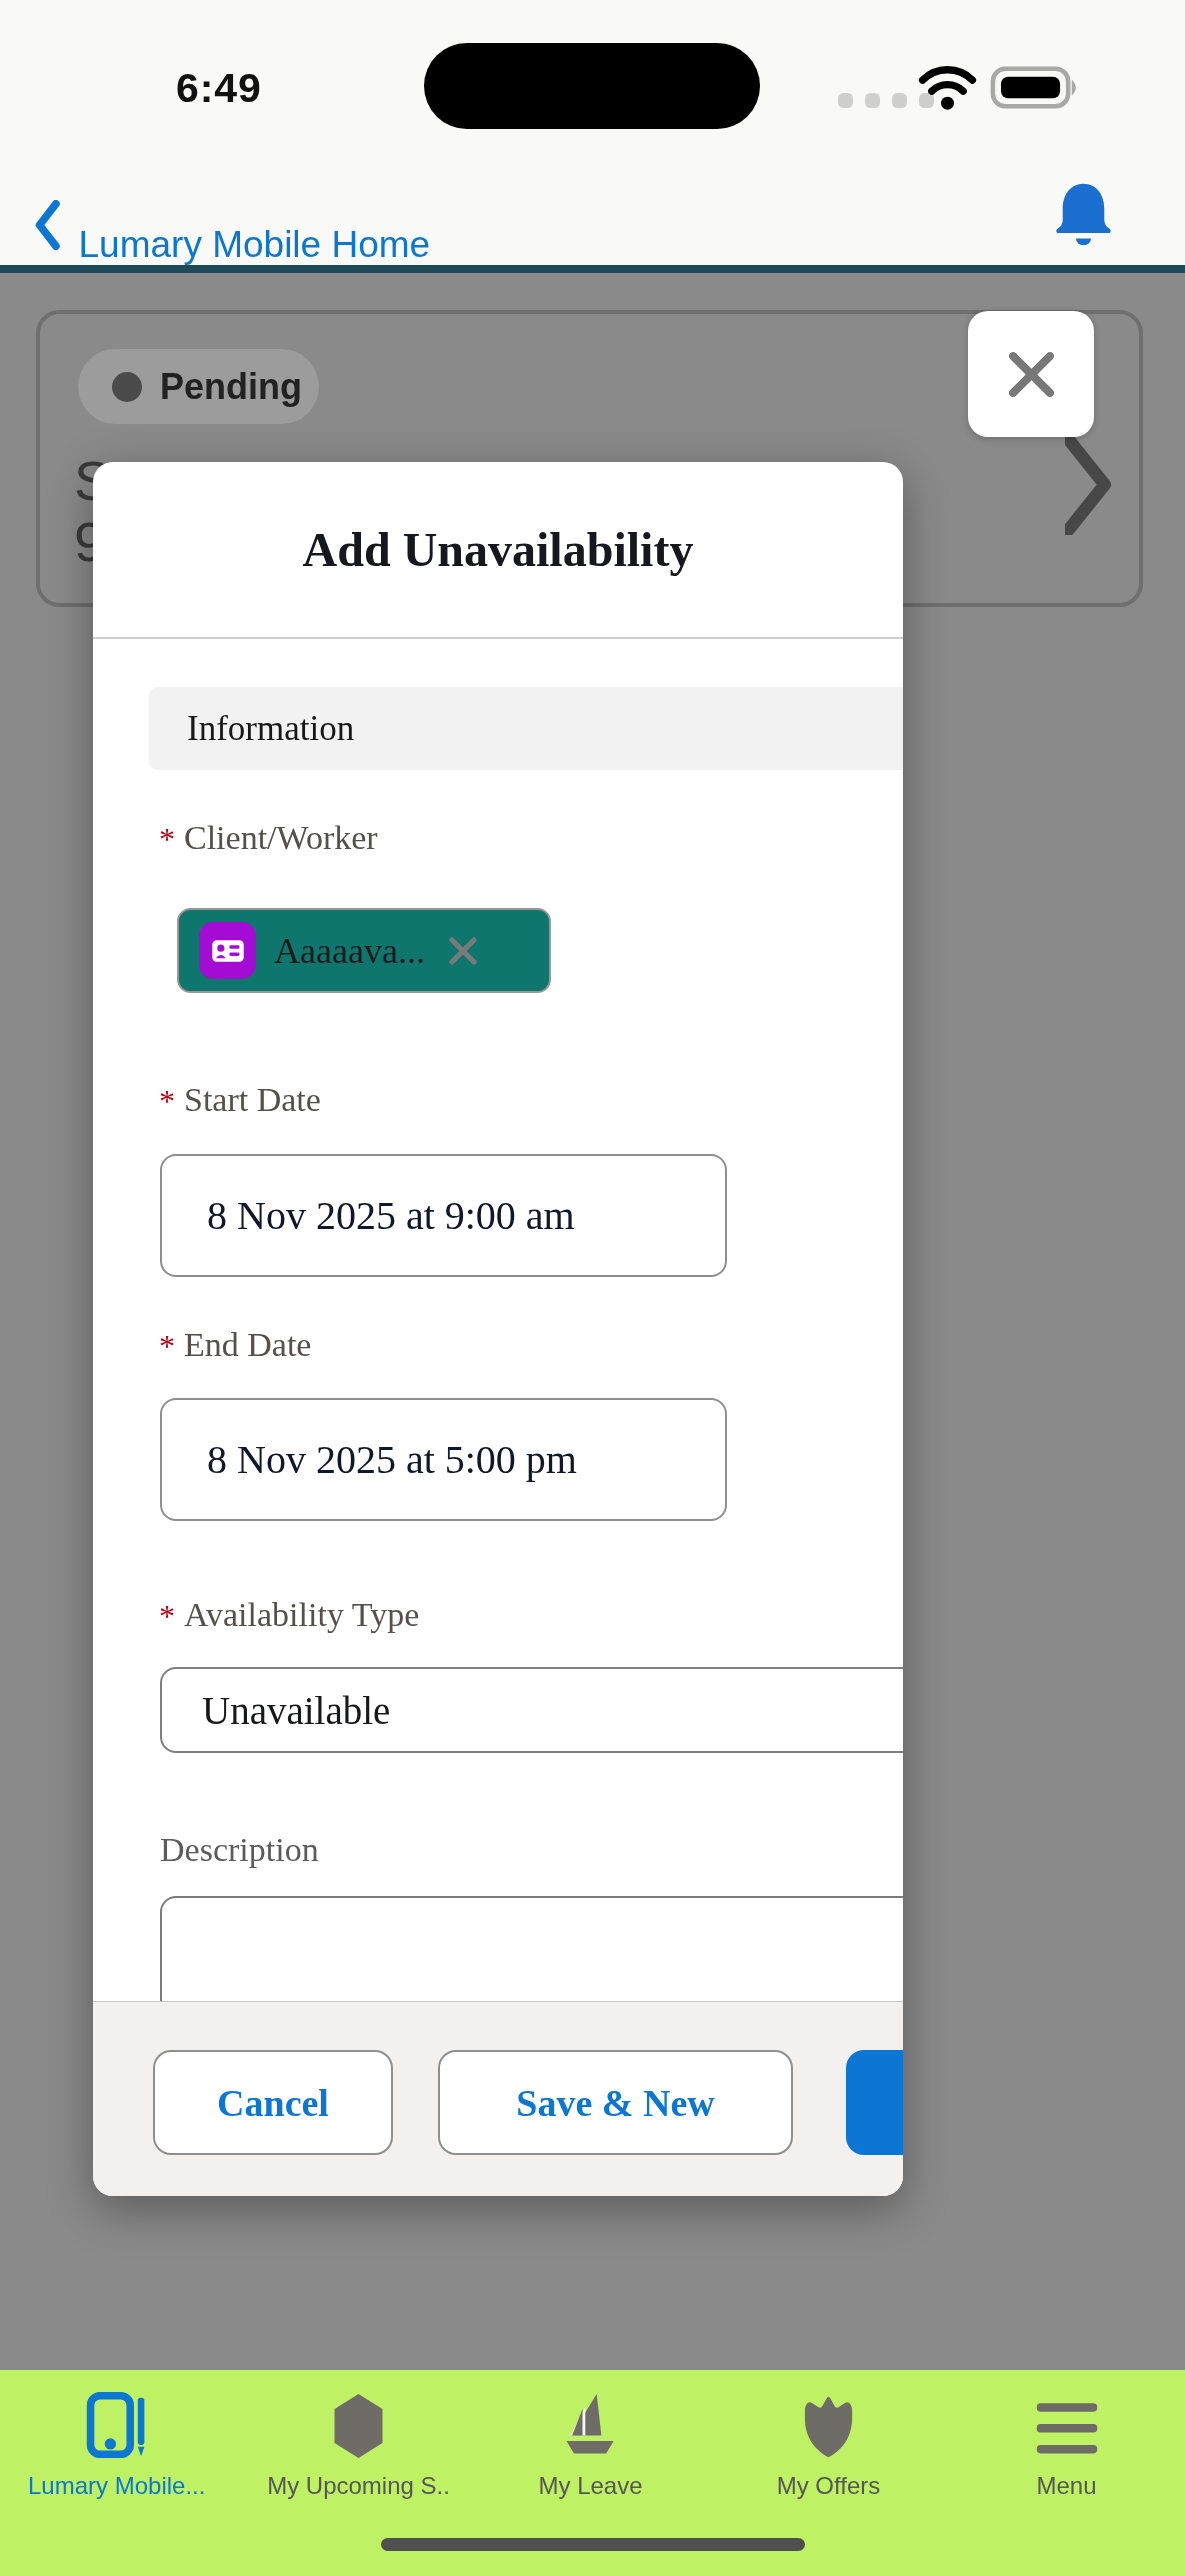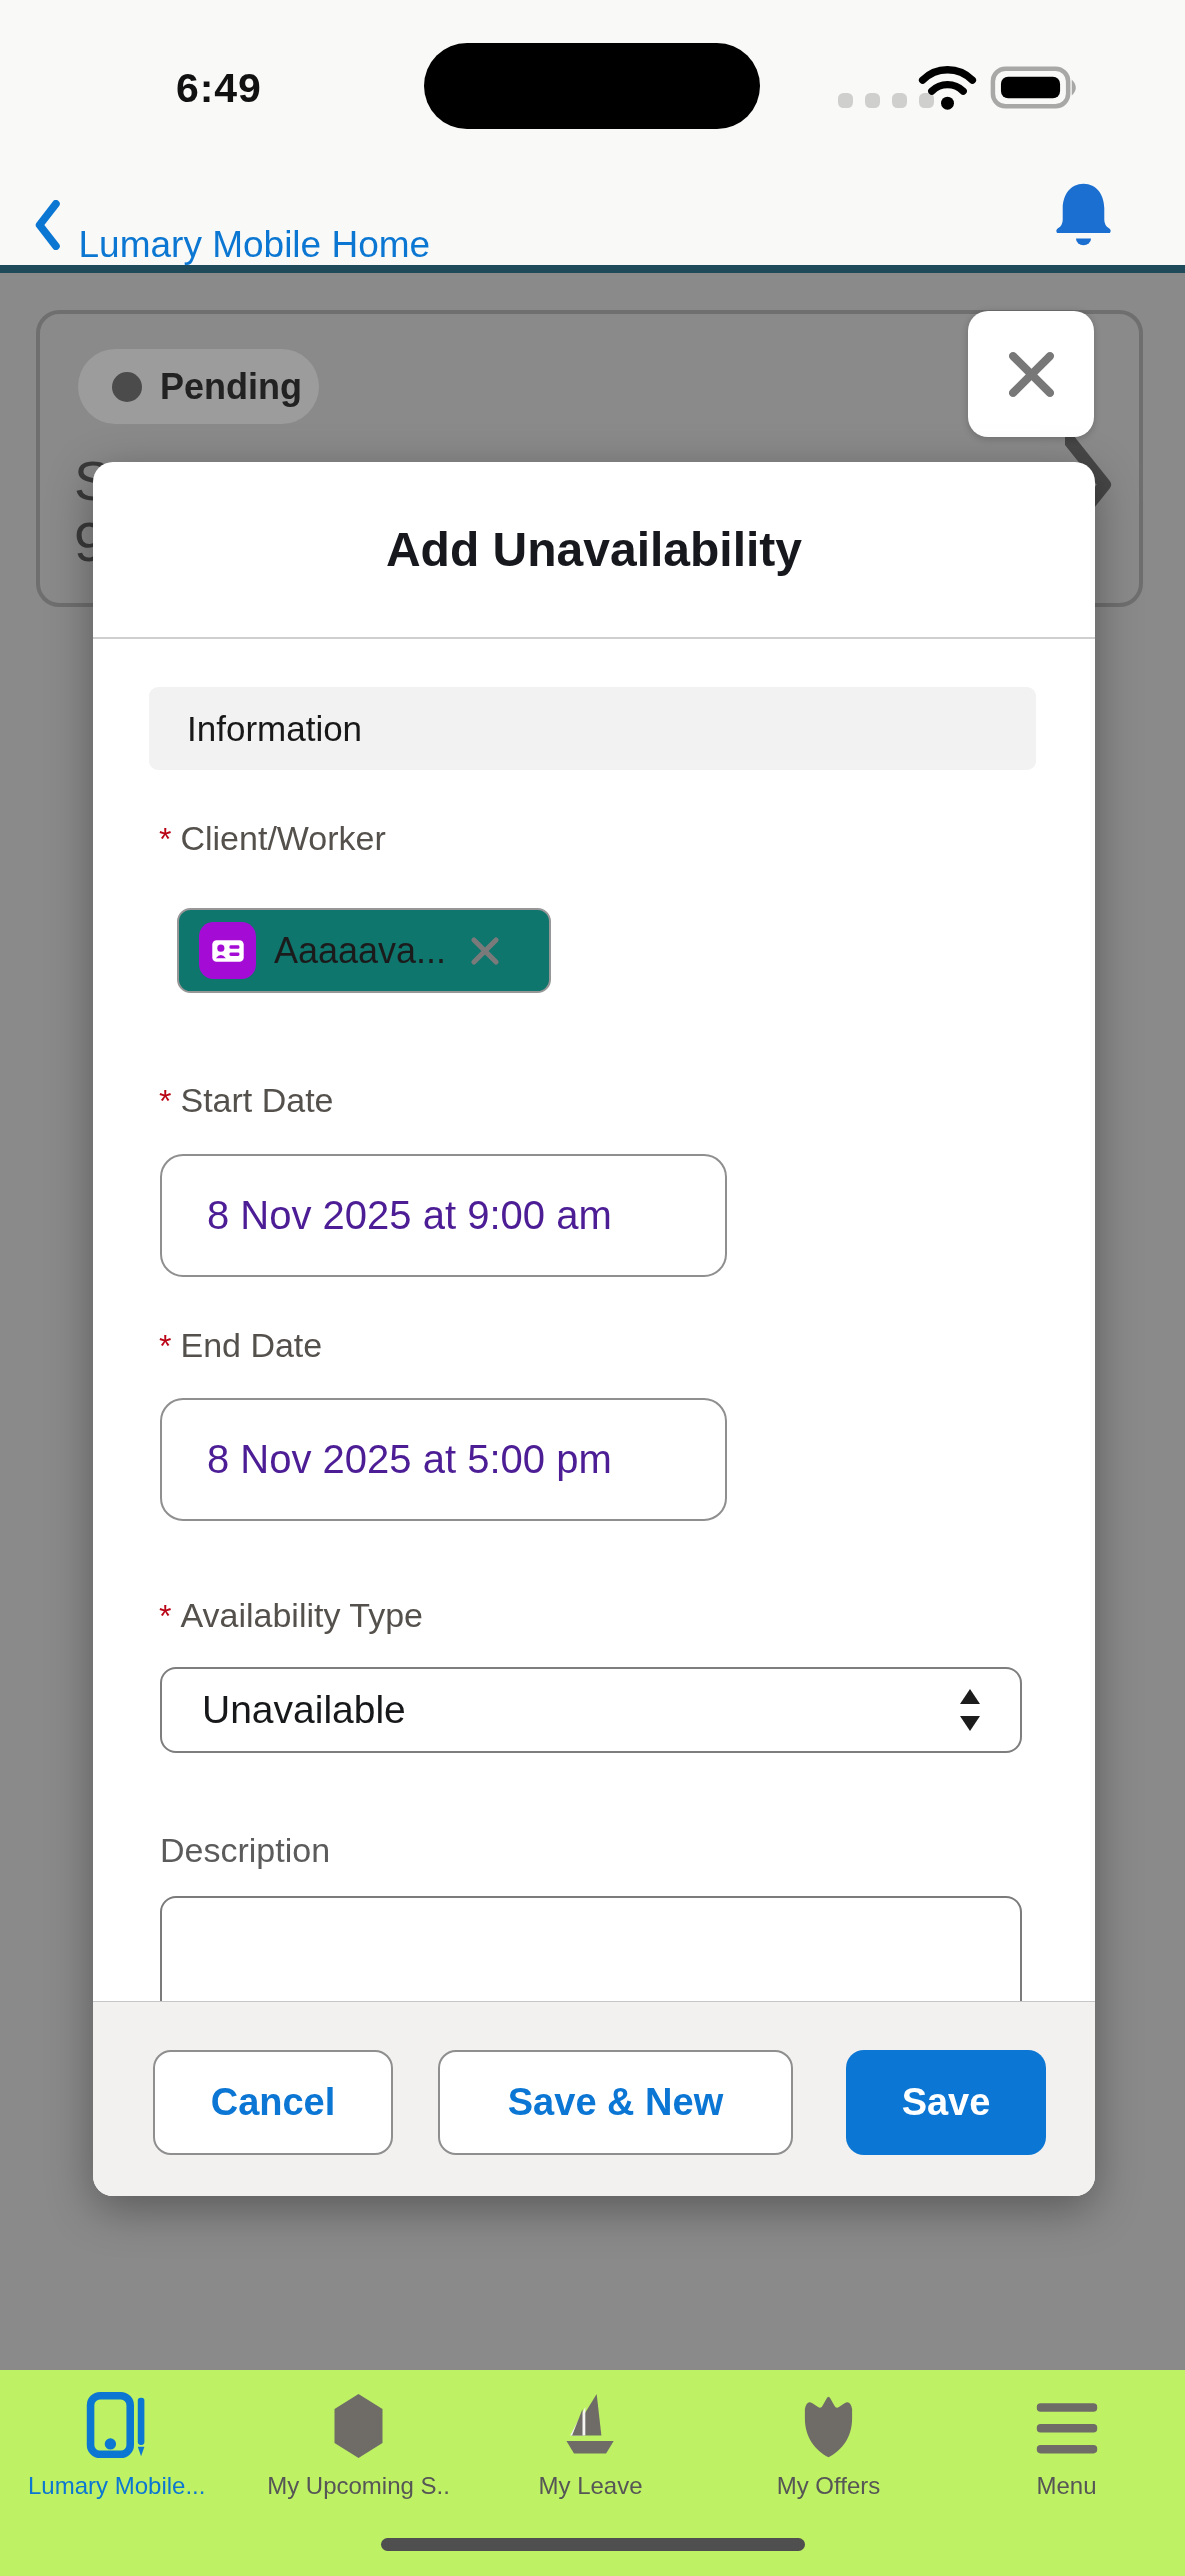--- a/index.html
+++ b/index.html
@@ -25,31 +25,31 @@
   .dim{position:absolute;left:0;top:274px;width:1186px;height:2096px;background:#8a8a8a;overflow:hidden;}
   .bg-card{position:absolute;left:36px;top:36px;width:1099px;height:289px;border:4.5px solid #6f6f6f;border-radius:23.4px;}
   .badge{position:absolute;left:78px;top:75px;width:241px;height:75px;background:#9c9c9c;border-radius:38px;display:flex;align-items:center;padding-left:34px;box-sizing:border-box;gap:18px;}
   .badge-dot{width:30px;height:30px;border-radius:50%;background:#4b4b4b;}
   .badge-text{font-size:36px;font-weight:700;color:#222;}
   .bg-partial{position:absolute;left:74px;top:176px;font-size:56px;color:#3a3a3a;line-height:61px;}
   .bg-chevron{position:absolute;left:1065px;top:162px;}
   
   .closebtn{position:absolute;left:968px;top:311px;width:126px;height:126px;background:#fff;border-radius:20px;display:flex;align-items:center;justify-content:center;cursor:pointer;box-shadow:0 1.8px 7.2px rgba(0,0,0,.2);}
   
-  .modal{position:absolute;left:93px;top:462px;width:1002px;height:1734px;background:#fff;border-radius:20px;overflow:hidden;box-shadow:0 12.6px 45px rgba(0,0,0,.35);}
+  .modal{position:absolute;left:93px;top:462px;width:810px;height:1734px;background:#fff;border-radius:20px;overflow:hidden;box-shadow:0 12.6px 45px rgba(0,0,0,.35);font-family:Liberation Serif, serif;}
   .modal-header{position:absolute;left:0;top:0;width:100%;height:177px;border-bottom:2.7px solid #cfcfcf;display:flex;align-items:center;justify-content:center;box-sizing:border-box;}
   .modal-title{font-size:48px;font-weight:700;color:#16181d;}
   .section-head{position:absolute;left:56px;top:225px;width:887px;height:83px;background:#f2f2f2;border-radius:9px;display:flex;align-items:center;padding-left:38px;box-sizing:border-box;font-size:35px;color:#181818;}
   .flabel{position:absolute;display:flex;align-items:flex-start;gap:9px;font-size:34px;color:#54504c;}
   .req{color:#ba0517;font-size:32px;margin-top:1.8px;}
   .chip{position:absolute;left:84px;top:446px;width:374px;height:85px;border:2.7px solid #979797;border-radius:13.5px;display:flex;align-items:center;padding:0 20px;box-sizing:border-box;gap:18px;background:#0f766e;cursor:pointer;}
   .chip-icon{width:57px;height:57px;border-radius:14.4px;background:#a40bd5;flex:0 0 auto;display:flex;align-items:center;justify-content:center;}
   .chip-text{font-size:36px;color:#1b1b1b;white-space:nowrap;}
   .chip-x{margin-left:3.6px;cursor:pointer;flex:0 0 auto;display:flex;}
-  .datefield{position:absolute;left:67px;width:567px;height:123px;border:2.7px solid #8f8f8f;border-radius:23px;background:#fff;display:flex;align-items:center;padding-left:45px;box-sizing:border-box;font-size:40px;color:#4c1d95;cursor:pointer;}
+  .datefield{position:absolute;left:67px;width:567px;height:123px;border:2.7px solid #8f8f8f;border-radius:16px;background:#fff;display:flex;align-items:center;padding-left:45px;box-sizing:border-box;font-size:40px;color:#0f172a;cursor:pointer;}
   .selectfield{position:absolute;left:67px;top:1205px;width:862px;height:86px;border:2.7px solid #7e7e7e;border-radius:16px;background:#fff;display:flex;align-items:center;padding:0 40px;box-sizing:border-box;font-size:39px;color:#17181a;cursor:pointer;}
   .selecttext{flex:1;}
   .stepper{display:flex;flex-direction:column;gap:11.7px;align-items:center;}
   .tri-up{width:0;height:0;border-left:10.8px solid transparent;border-right:10.8px solid transparent;border-bottom:15.3px solid #1c1c1c;}
   .tri-down{width:0;height:0;border-left:10.8px solid transparent;border-right:10.8px solid transparent;border-top:15.3px solid #1c1c1c;}
   .textarea{position:absolute;left:67px;top:1434px;width:862px;height:162px;border:2.7px solid #7b7b7b;border-radius:16px;background:#fff;box-sizing:border-box;}
   .modal-footer{position:absolute;left:0;top:1539px;width:100%;height:196px;background:#f2f1ef;border-top:1.8px solid #c6c6c6;box-sizing:border-box;}
   .btn{position:absolute;top:48px;height:105px;border-radius:18px;display:flex;align-items:center;justify-content:center;font-size:38px;font-weight:700;cursor:pointer;box-sizing:border-box;}
   .btn-outline{background:#fff;border:2.7px solid #8f8f8f;color:#0b76d3;}
   .btn-primary{background:#0b76d3;color:#fff;}

